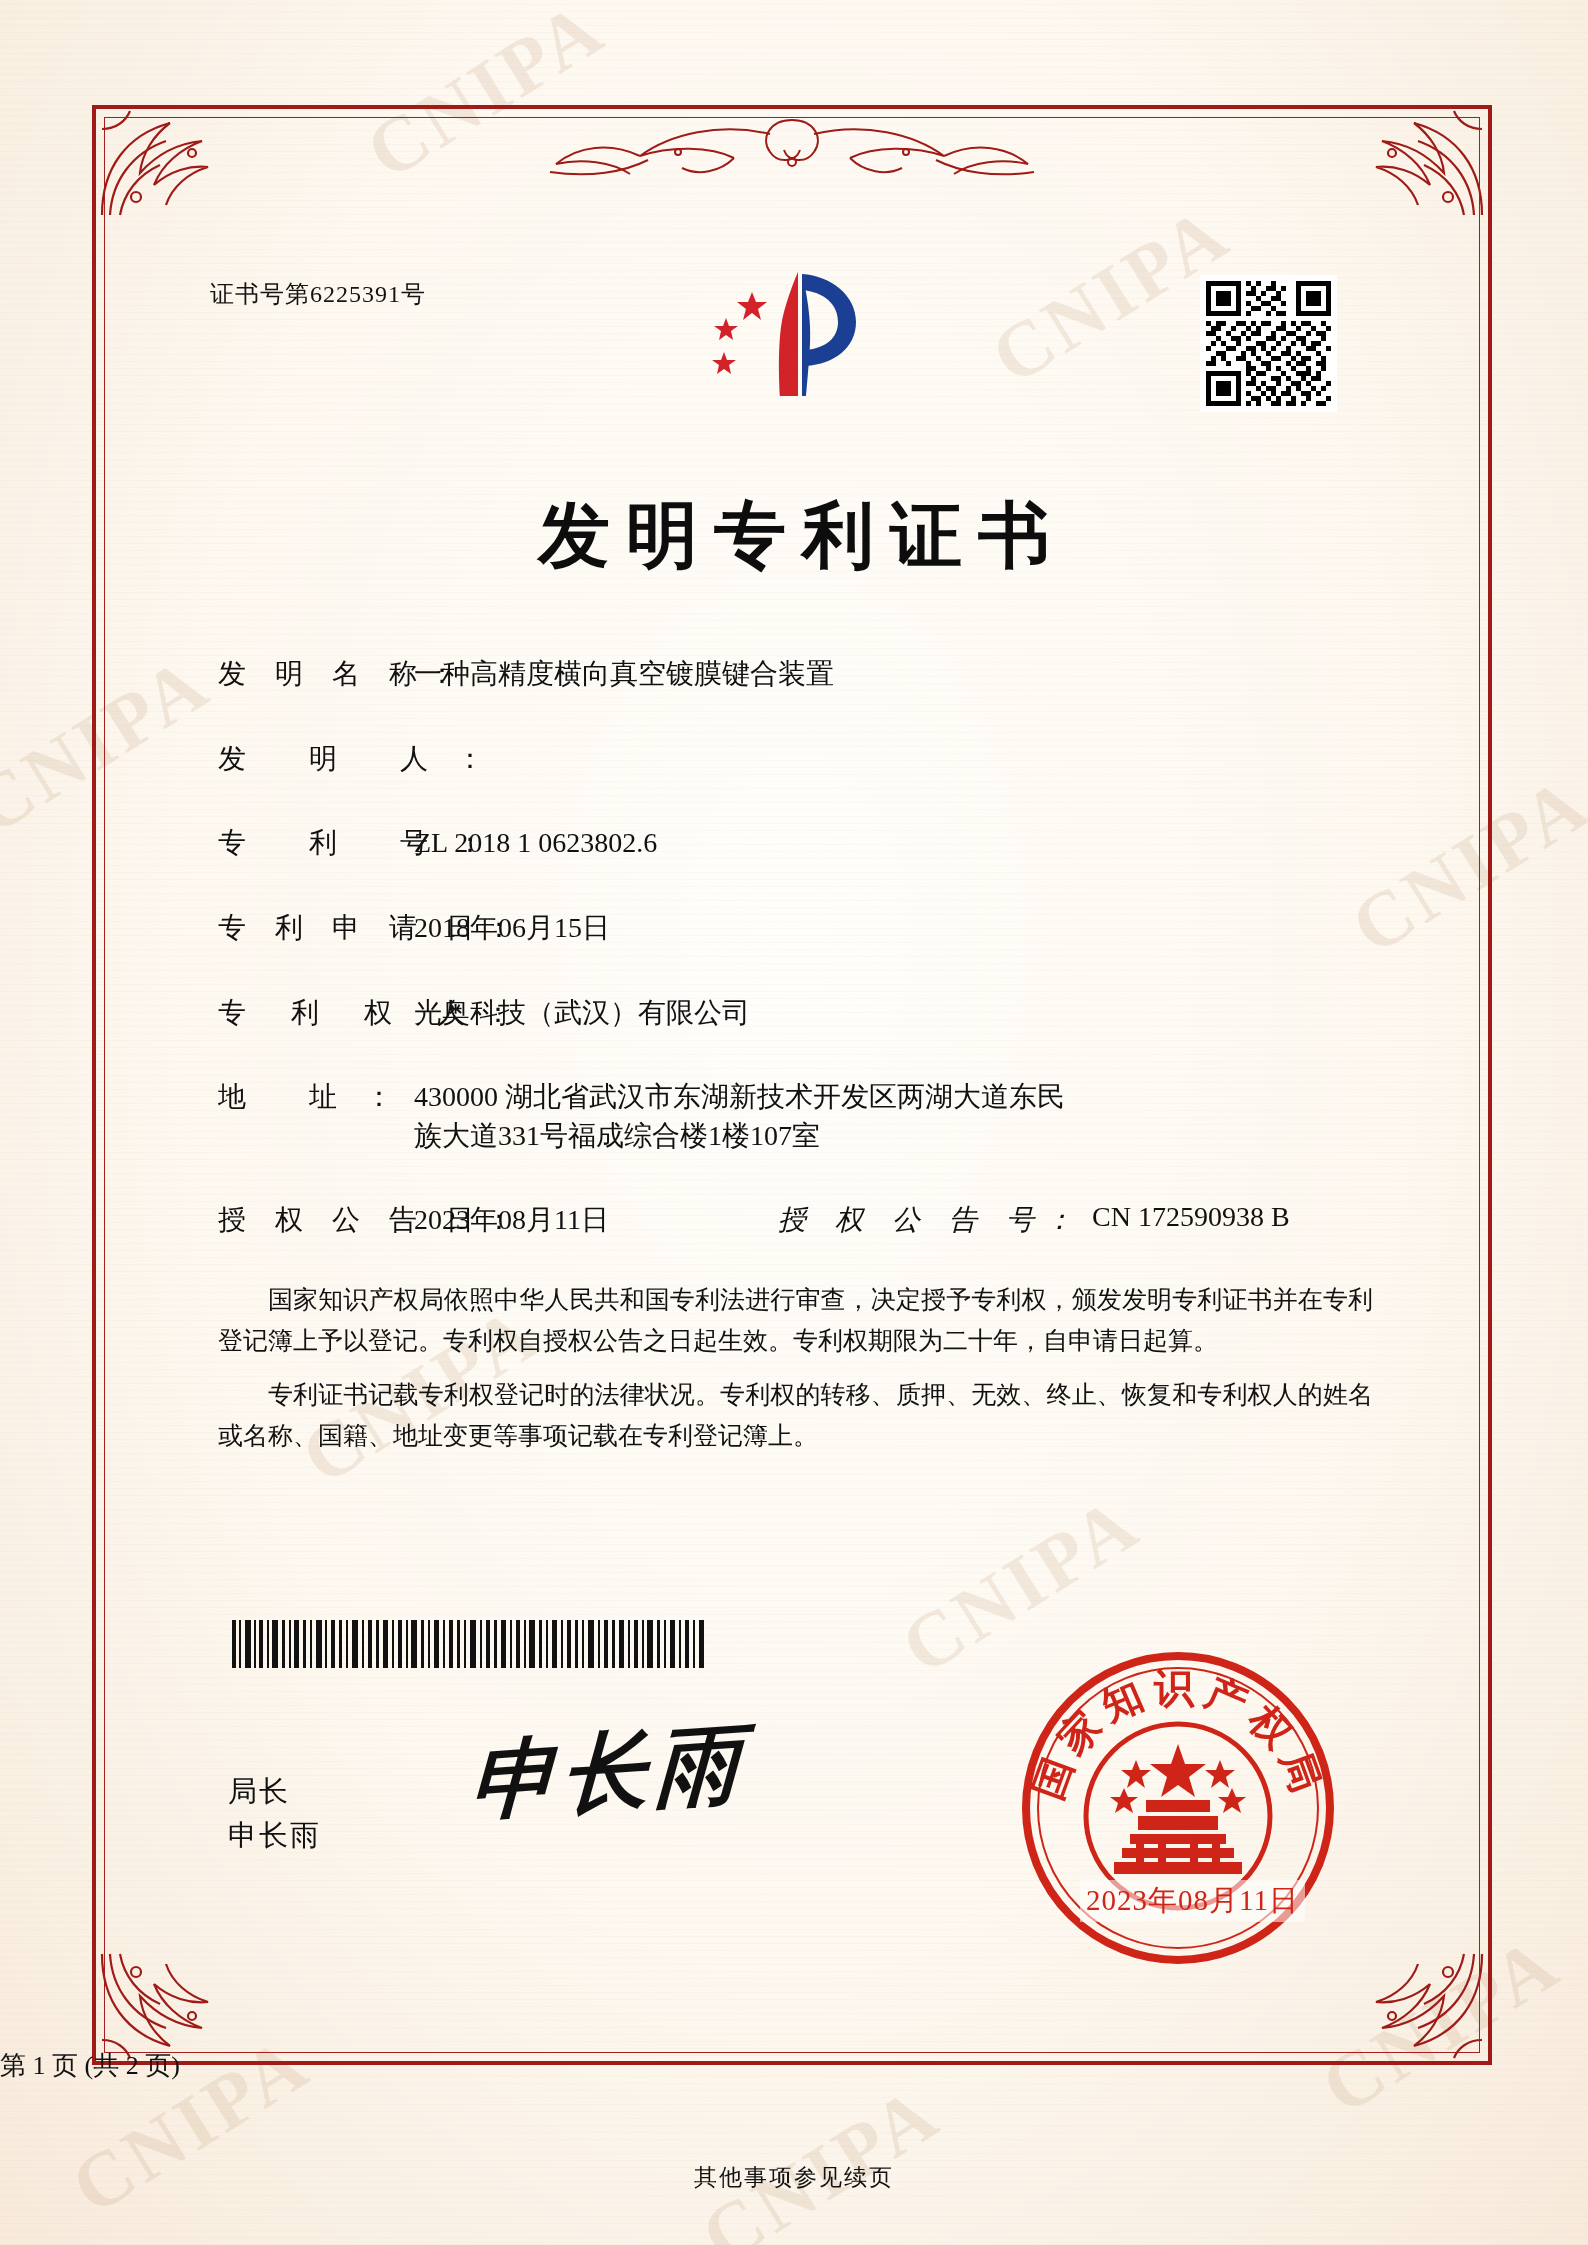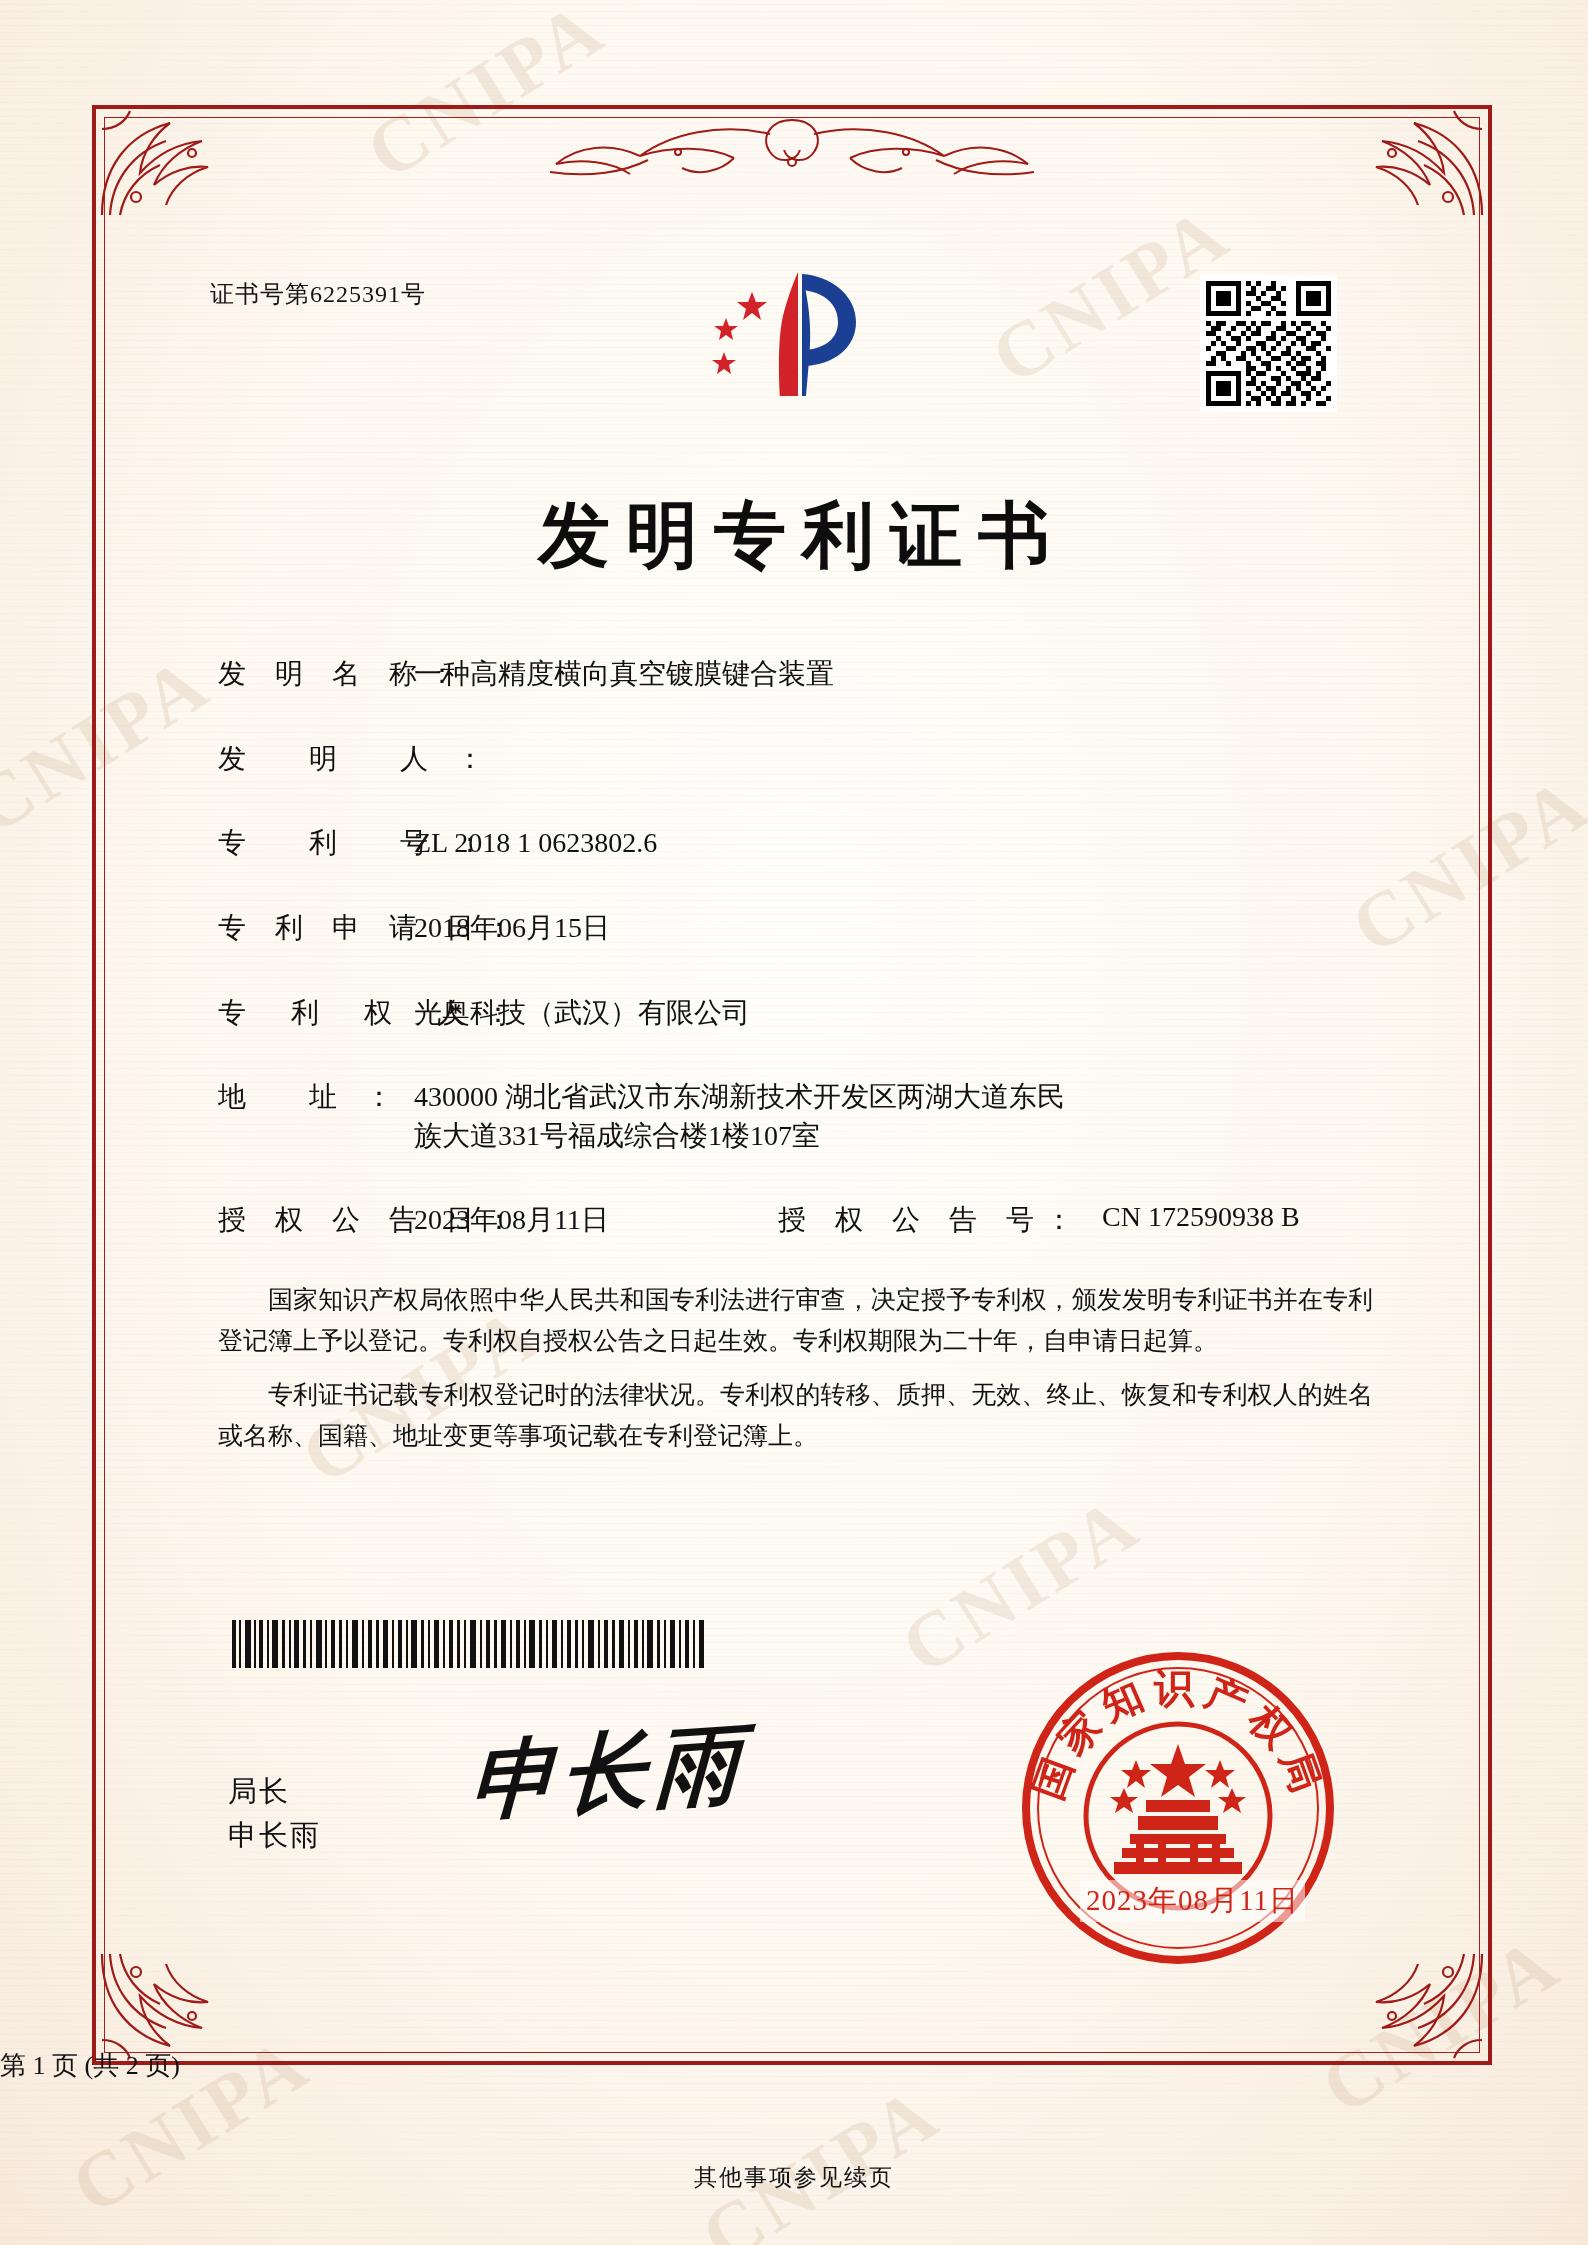--- a/index.html
+++ b/index.html
@@ -542,21 +542,21 @@
         <span>430000 湖北省武汉市东湖新技术开发区两湖大道东民</span>
         <span class="line2">族大道331号福成综合楼1楼107室</span>
       </div>
     </div>
     <div class="row-pair">
       <div class="pair-left">
         <div class="field-label lbl-name">授 权 公 告 日：</div>
         <div>2023年08月11日</div>
       </div>
       <div class="pair-right">
-        <div style="margin-right:18px;letter-spacing:11px;">授 权 公 告 号：</div>
+        <div style="margin-right:8px;letter-spacing:11px;font-style:italic;">授 权 公 告 号：</div>
         <div>CN 172590938 B</div>
       </div>
     </div>
   </div>
 
   <div class="paras">
     <p>国家知识产权局依照中华人民共和国专利法进行审查，决定授予专利权，颁发发明专利证书并在专利登记簿上予以登记。专利权自授权公告之日起生效。专利权期限为二十年，自申请日起算。</p>
     <p>专利证书记载专利权登记时的法律状况。专利权的转移、质押、无效、终止、恢复和专利权人的姓名或名称、国籍、地址变更等事项记载在专利登记簿上。</p>
   </div>
 

